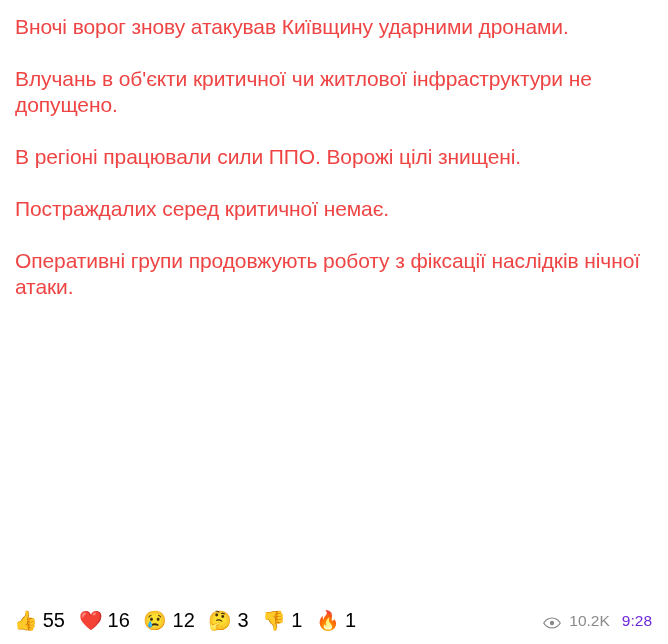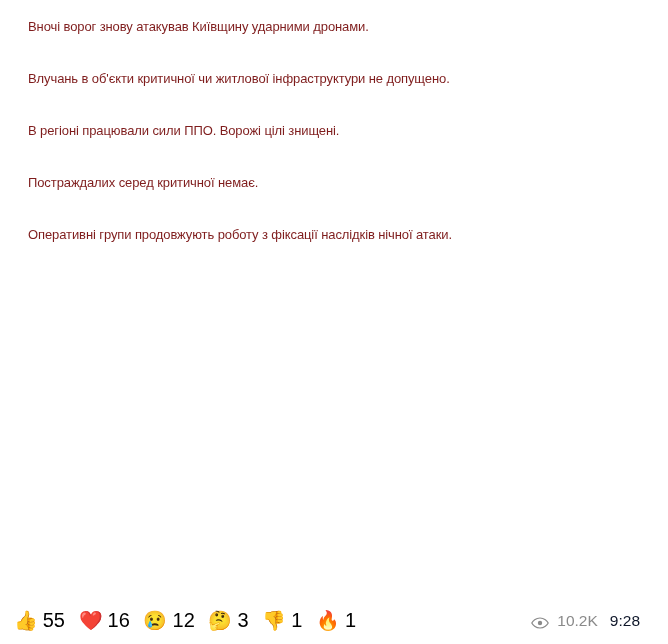--- a/index.html
+++ b/index.html
@@ -23,24 +23,24 @@
   }
   .post-title {
     color: #168acd;
     font-size: 19.5px;
     line-height: 26px;
     font-weight: 600;
     margin: 0 0 16px 0;
     letter-spacing: -0.1px;
   }
   .post-body p {
-    color: #7f1d1d;
-    font-size: 13px;
+    color: #ef4444;
+    font-size: 21px;
     line-height: 26px;
-    margin: 0 0 26px 14px;
+    margin: 0 0 26px 1px;
     letter-spacing: -0.1px;
   }
   .post-body p:last-child {
     margin-bottom: 0;
   }
   .reactions {
     position: absolute;
     left: 14px;
     bottom: 12px;
     display: flex;
@@ -57,40 +57,40 @@
     font-size: 19px;
     line-height: 19px;
   }
   .reaction .count {
     font-size: 20px;
     color: #000000;
     font-weight: 400;
   }
   .meta {
     position: absolute;
-    right: 28px;
+    right: 16px;
     bottom: 14px;
     display: flex;
     align-items: center;
     gap: 8px;
     color: #8a8a8a;
     font-size: 15.5px;
   }
   .eye-icon {
     display: inline-block;
     width: 18px;
     height: 12px;
     position: relative;
   }
   .views {
     color: #8a8a8a;
     font-size: 15.5px;
   }
   .time {
-    color: #0f172a;
+    color: #6d28d9;
     font-size: 15.5px;
     margin-left: 4px;
   }
 </style>
 </head>
 <body>
 
 <div class="post">
 
 

